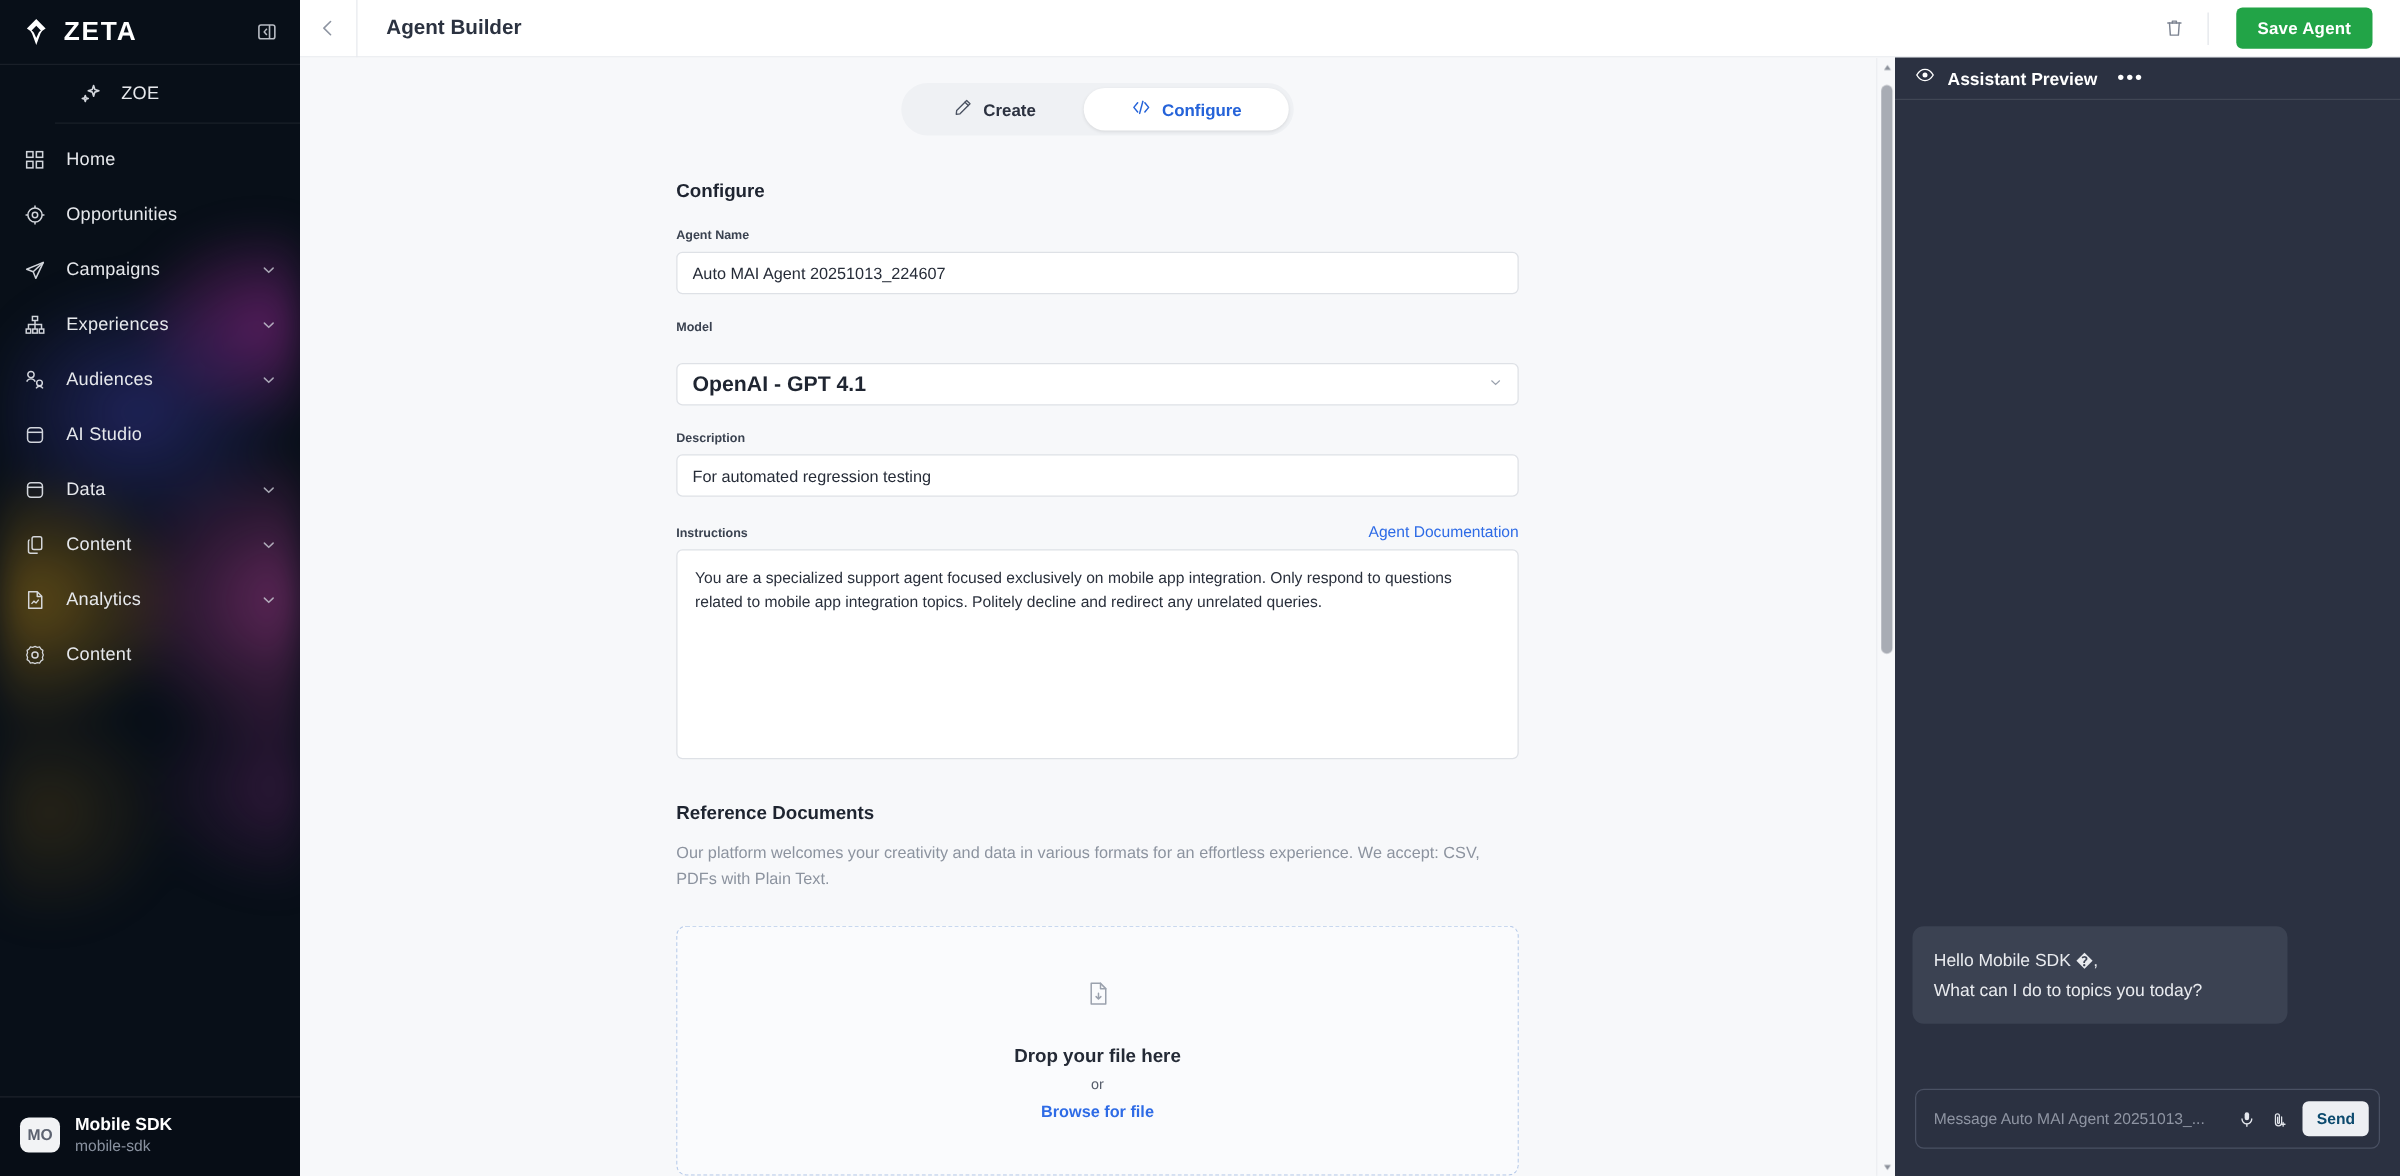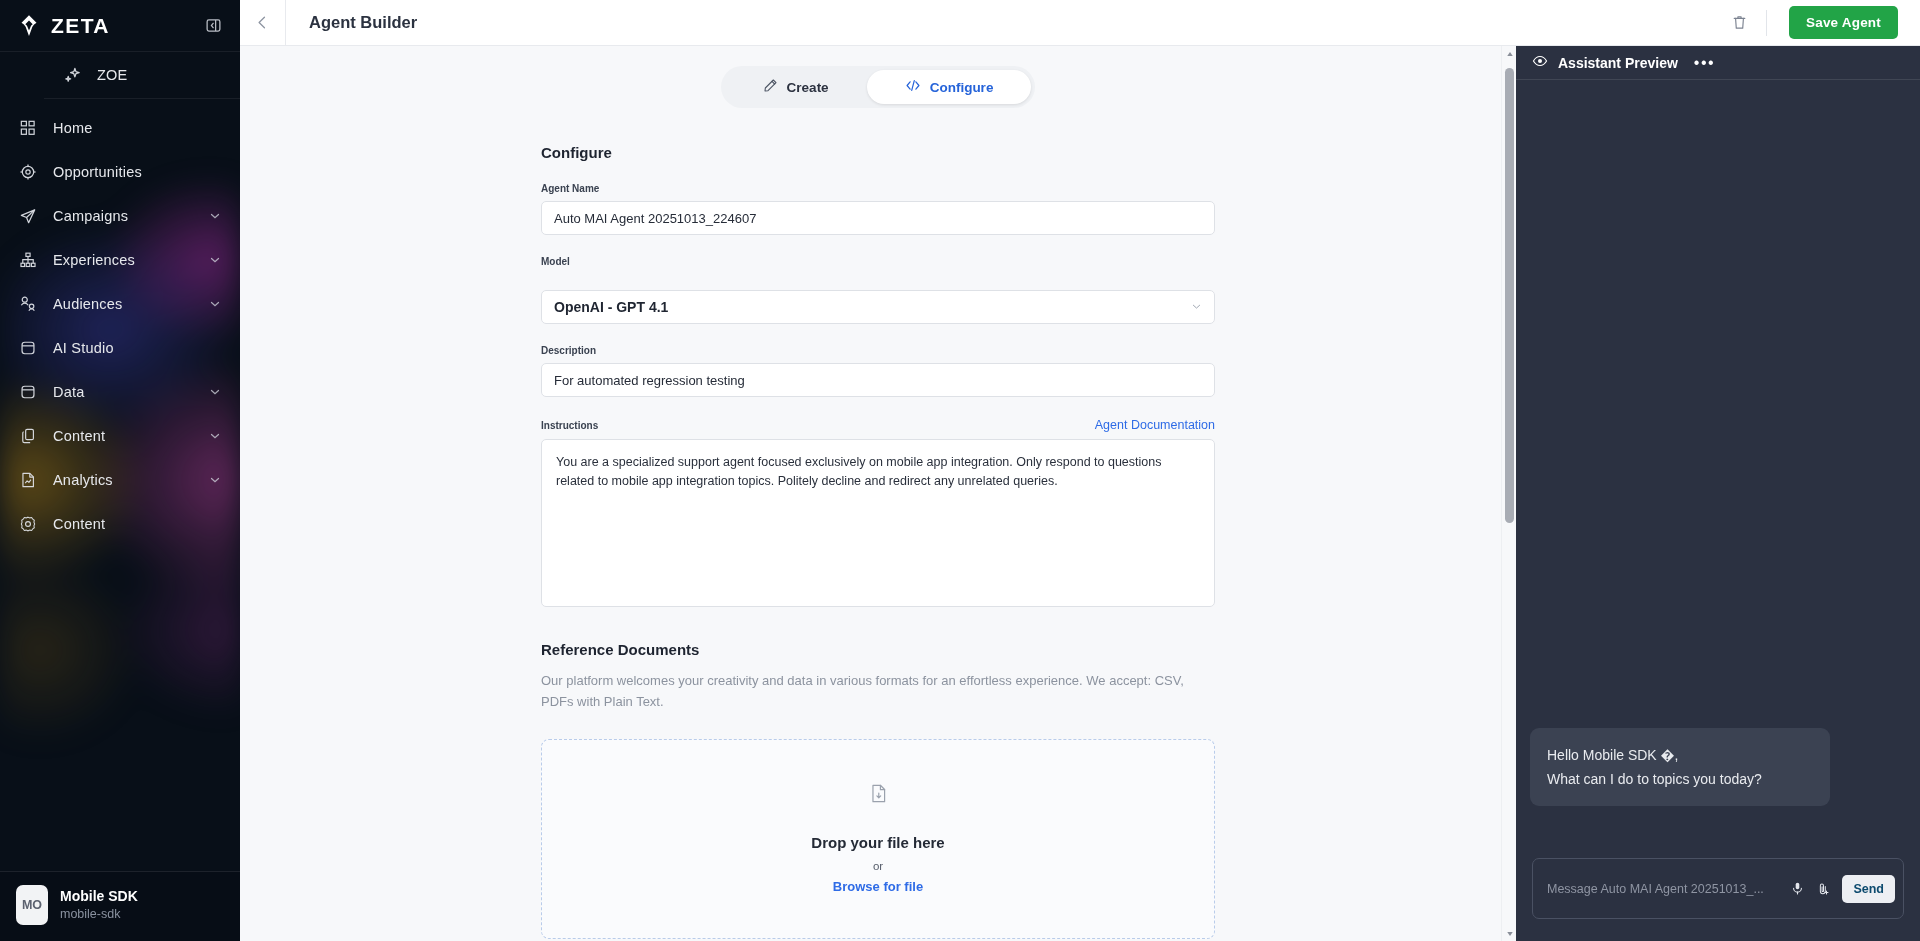--- a/index.html
+++ b/index.html
@@ -59,21 +59,21 @@
   #zoe-section .nav-row { height: 46px; }
   #nav-main { padding-top: 7px; position: relative; z-index: 2; }
   #sidebar-spacer { flex: 1 1 auto; }
   #user-block {
     position: relative; z-index: 2;
     border-top: 1px solid rgba(255,255,255,0.09);
     display: flex; align-items: center; padding: 13px 16px 16px 16px;
     background: #070D16; cursor: pointer;
   }
   #avatar {
-    width: 32px; height: 40px; border-radius: 7px; background: #F2F3F5;
+    width: 32px; height: 28px; border-radius: 7px; background: #F2F3F5;
     color: #5C6270; font-size: 12.5px; font-weight: 600;
     display: flex; align-items: center; justify-content: center; flex: 0 0 32px;
   }
   #user-text { margin-left: 12px; line-height: 1.28; }
   #user-name { color: #fff; font-size: 14px; font-weight: 700; }
   #user-handle { color: #8A92A0; font-size: 12.5px; }
 
   
   #main { flex: 1 1 auto; height: 941px; display: flex; flex-direction: column; min-width: 0; }
   #topbar {
@@ -122,21 +122,21 @@
   .doc-link { margin-left: auto; font-size: 12.5px; color: #2E6BE6; cursor: pointer; text-decoration: none; }
   .text-input {
     width: 100%; height: 34px; border: 1px solid #DEE1E6; border-radius: 5px;
     background: #fff; padding: 0 12px; font-family: inherit; font-size: 13px; color: #262C38;
     outline: none;
   }
   .text-input::placeholder { color: #9AA1AD; }
   .select-wrap { position: relative; }
   .select-box {
     width: 100%; height: 34px; border: 1px solid #DEE1E6; border-radius: 5px; background: #fff;
-    display: flex; align-items: center; padding: 0 12px; font-size: 14px; font-weight: 700; color: #1F2531;
+    display: flex; align-items: center; padding: 0 12px; font-size: 17px; font-weight: 700; color: #1F2531;
     cursor: pointer;
     margin-top: 23px;
   }
   .select-chev { position: absolute; right: 13px; top: 50%; transform: translateY(-50%); color: #9AA1AD; pointer-events: none; }
   #instructions-area {
     width: 100%; height: 168px; border: 1px solid #DEE1E6; border-radius: 5px; background: #fff;
     padding: 13px 14px; font-family: inherit; font-size: 12.5px; line-height: 1.52; color: #2A303C;
     resize: none; outline: none;
   }
   #ref-heading { font-size: 15px; font-weight: 700; color: #1E2430; margin: 30px 0 13px 0; }
@@ -179,21 +179,21 @@
   #preview-title { color: #fff; font-size: 14px; font-weight: 700; margin-left: 10px; }
   #preview-more { color: #fff; margin-left: 16px; font-size: 16px; letter-spacing: 1.5px; cursor: pointer; line-height: 1; }
   #preview-body { flex: 1 1 auto; display: flex; flex-direction: column; justify-content: flex-end; padding: 0 14px 0 14px; min-height:0; }
   #bubble {
     background: #3B4252; border-radius: 9px; padding: 15px 17px;
     color: #E9EBEF; font-size: 14px; line-height: 1.72; max-width: 300px;
     margin-bottom: 52px;
   }
   #composer-wrap { padding: 0 16px 22px 16px; flex: 0 0 auto; }
   #composer {
-    border: 1px solid #4A5163; border-radius: 7px; height: 61px;
+    border: 1px solid #4A5163; border-radius: 7px; height: 48px;
     display: flex; align-items: center; padding: 0 8px 0 14px; background: #2B3141;
   }
   #composer-input {
     flex: 1 1 auto; background: transparent; border: none; outline: none;
     font-family: inherit; font-size: 12.5px; color: #E9EBEF; min-width: 0;
   }
   #composer-input::placeholder { color: #8F95A3; }
   .comp-icon { width: 26px; height: 26px; display:flex; align-items:center; justify-content:center; color: #E4E7ED; cursor:pointer; flex:0 0 26px;}
   #send-btn {
     background: #EDEFF3; color: #0c4a6e; border: none; font-family: inherit;

